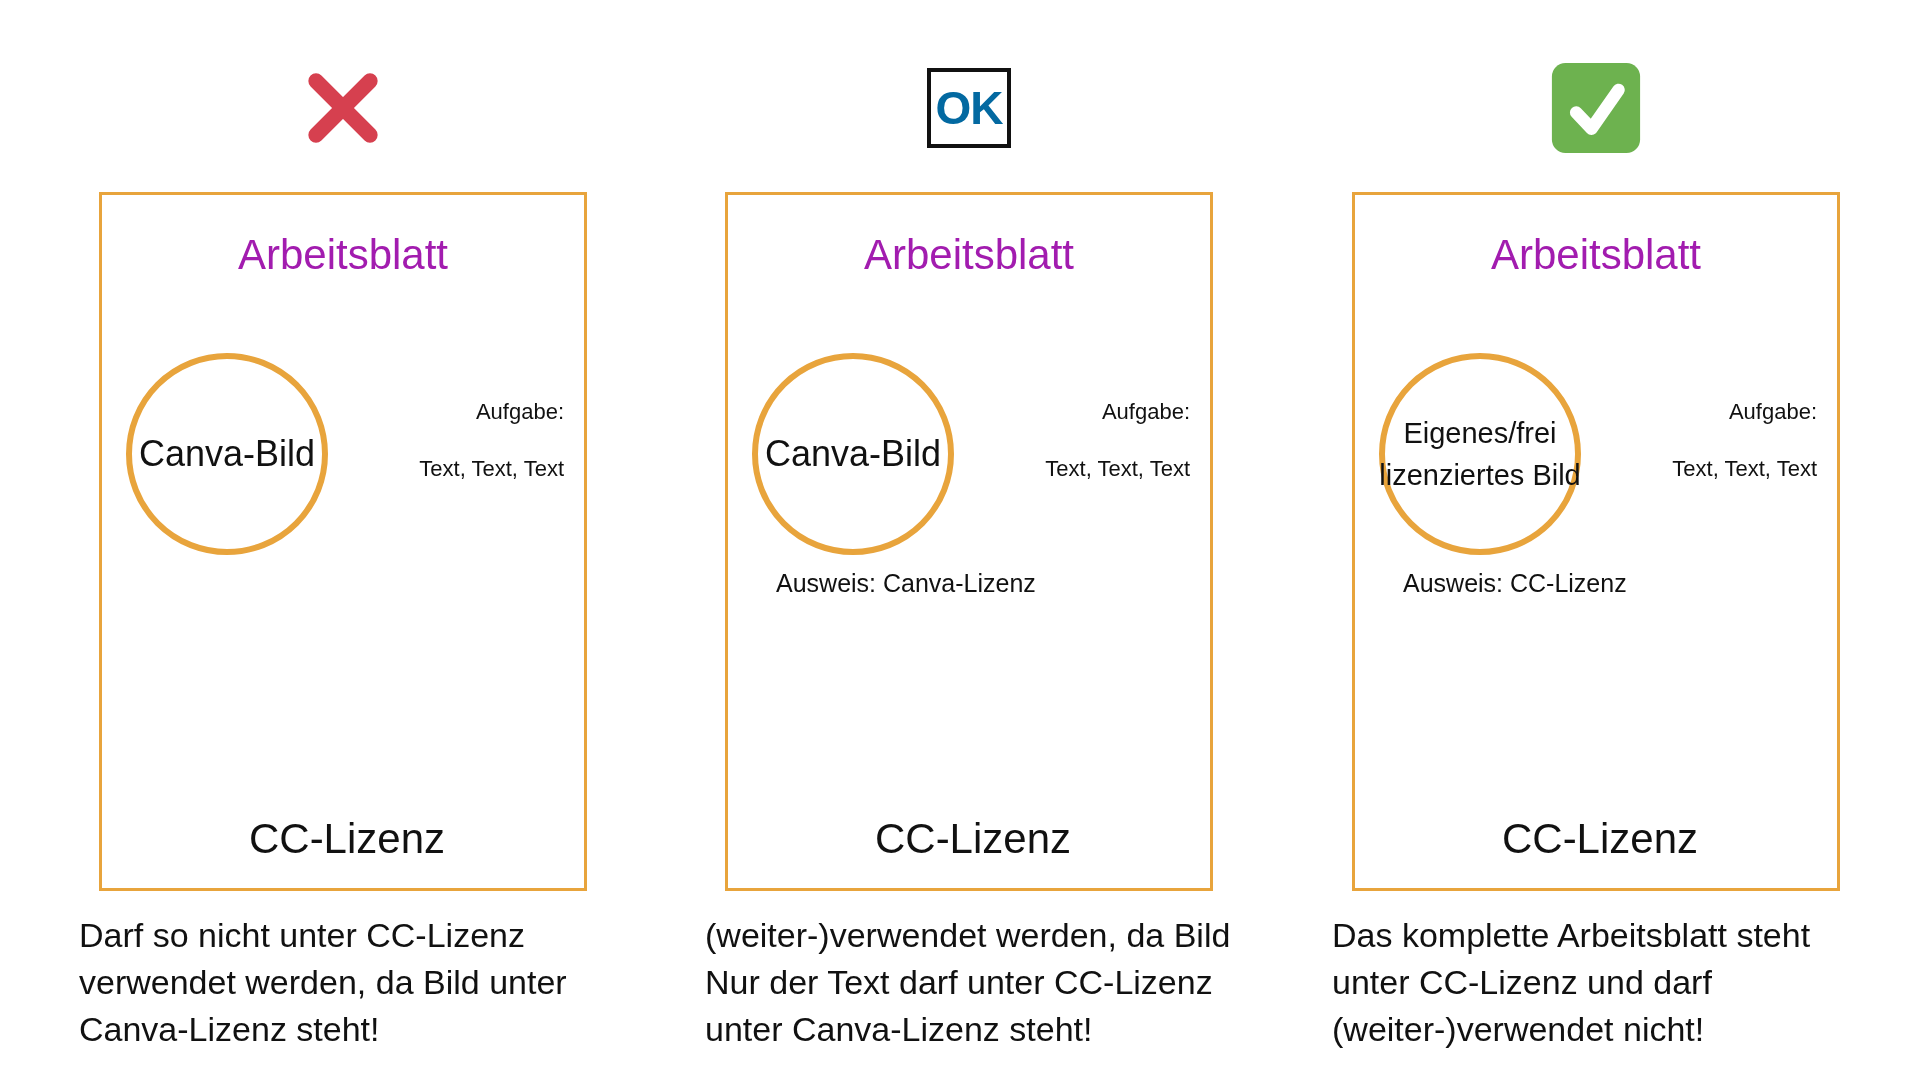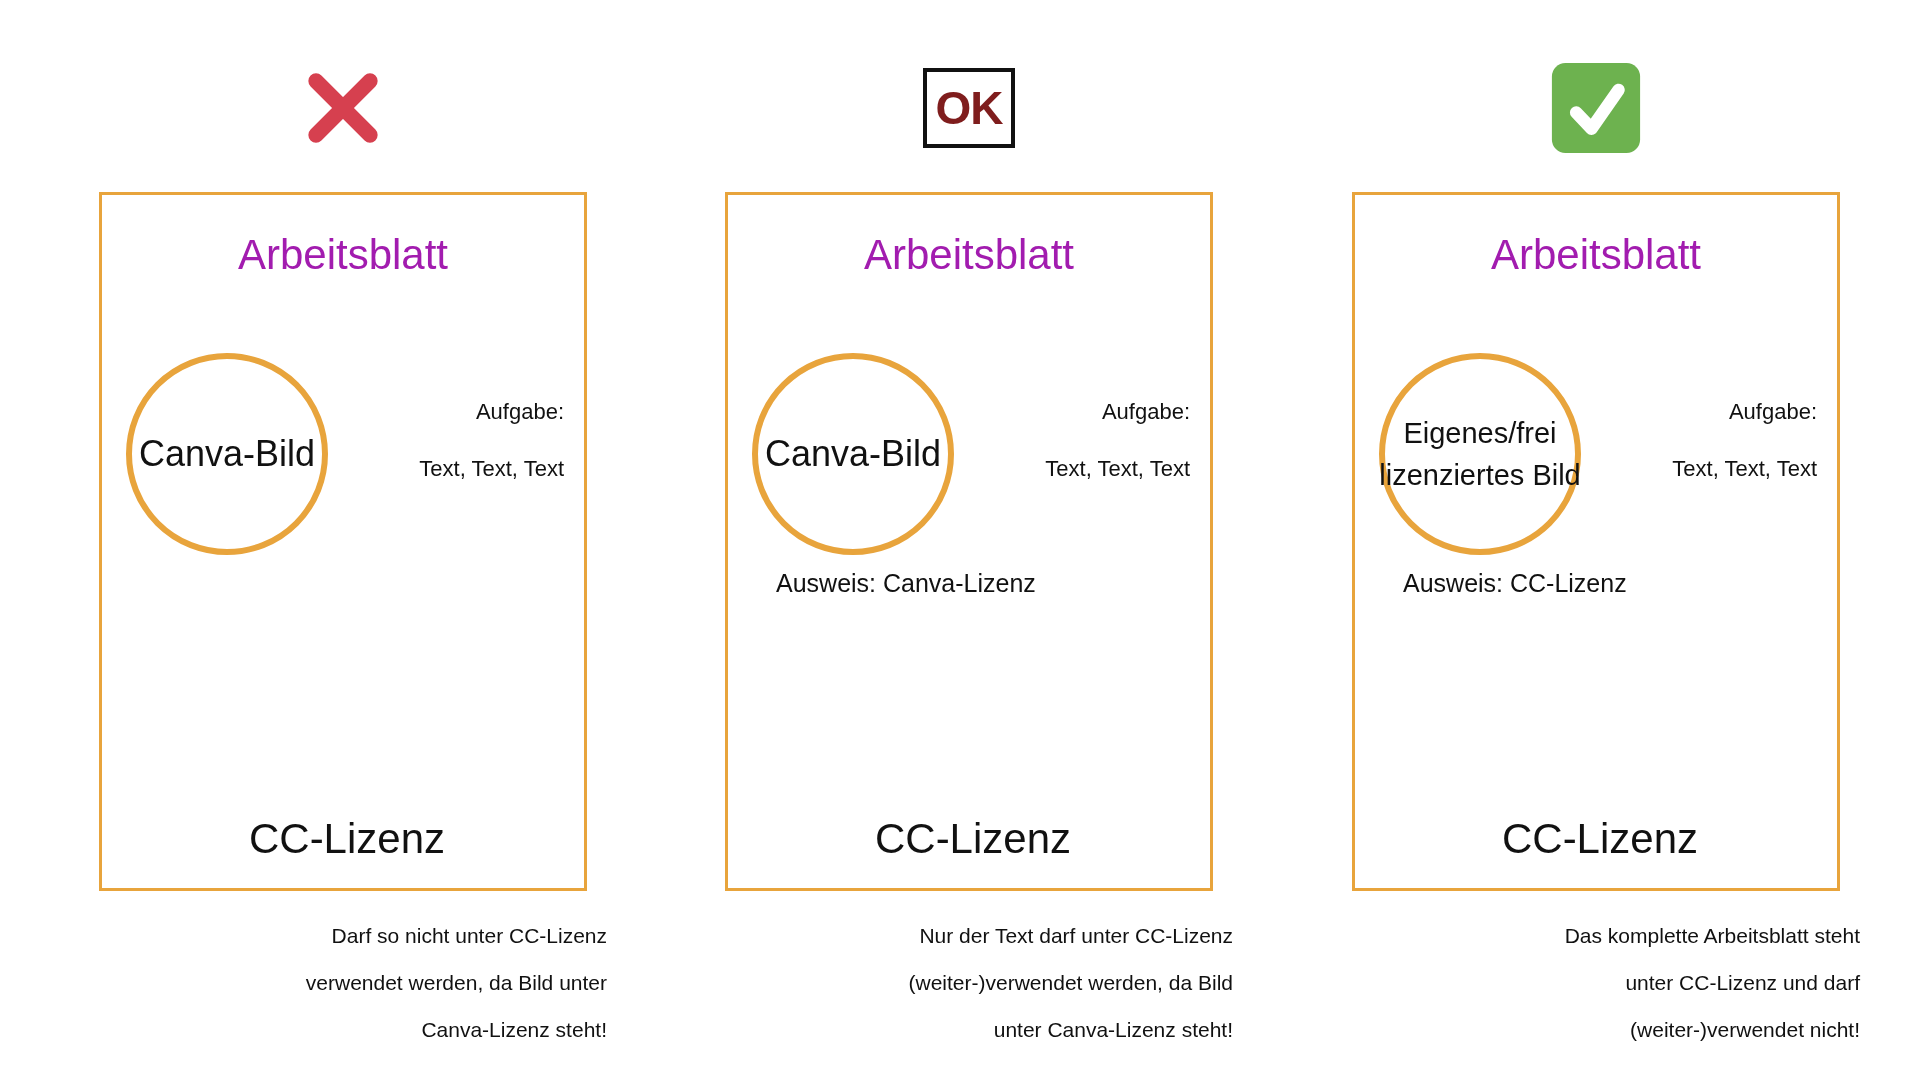--- a/index.html
+++ b/index.html
@@ -15,23 +15,23 @@
   .column { position: absolute; top: 0; width: 488px; height: 1080px; }
   .column.c1 { left: 99px; }
   .column.c2 { left: 725px; }
   .column.c3 { left: 1352px; }
 
   .symbol-row {
     position: absolute; top: 60px; left: 0; width: 100%; height: 96px;
     display: flex; align-items: center; justify-content: center;
   }
   .ok-badge {
-    width: 92px; height: 80px; border: 4px solid #111111; background: #ffffff;
+    width: 84px; height: 80px; border: 4px solid #111111; background: #ffffff;
     display: flex; align-items: center; justify-content: center;
-    font-size: 46px; font-weight: bold; letter-spacing: -1px; color: #7f1d1d;
+    font-size: 46px; font-weight: bold; letter-spacing: -1px; color: #0369a1;
   }
 
   .card {
     position: absolute; top: 192px; left: 0; width: 488px; height: 699px;
     border: 3px solid #E8A43C; background: #ffffff;
   }
   .card-title {
     position: absolute; top: 36px; left: 0; width: 100%;
     text-align: center; font-size: 42px; color: #a21caf; white-space: nowrap;
   }
@@ -53,21 +53,21 @@
   .license-note {
     position: absolute; left: 24px; top: 374px; font-size: 25px; white-space: nowrap; margin-left: 24px;
   }
   .card-footer {
     position: absolute; top: 620px; left: 0; width: 100%;
     text-align: center; font-size: 42px; white-space: nowrap; padding-left: 8px;
   }
 
   .caption {
     position: absolute; top: 912px; left: -20px; width: 528px;
-    text-align: right; font-size: 21px; line-height: 47px; color: #111111;
+    text-align: left; font-size: 34px; line-height: 47px; color: #111111;
   }
   .caption .cap-line { display: block; white-space: nowrap; }
 
   .icon-svg { display: block; }
 </style>
 </head>
 <body>
 
 <div class="canvas">
 
@@ -106,22 +106,22 @@
         <span class="line">Canva-Bild</span>
       </div>
       <div class="task-block">
         <div class="task-label">Aufgabe:</div>
         <div class="task-text">Text, Text, Text</div>
       </div>
       <div class="license-note">Ausweis: Canva-Lizenz</div>
       <div class="card-footer">CC-Lizenz</div>
     </div>
     <div class="caption">
+      <span class="cap-line">(weiter-)verwendet werden, da Bild</span>
       <span class="cap-line">Nur der Text darf unter CC-Lizenz</span>
-      <span class="cap-line">(weiter-)verwendet werden, da Bild</span>
       <span class="cap-line">unter Canva-Lizenz steht!</span>
     </div>
   </div>
 
   <div class="column c3">
     <div class="symbol-row">
       <svg class="icon-svg" width="90" height="92" viewBox="0 0 100 102">
         <rect x="1" y="1" width="98" height="100" rx="15" fill="#6DB24F"></rect>
         <path d="M28 56 L45 74 L75 31" fill="none" stroke="#ffffff" stroke-width="14" stroke-linecap="round" stroke-linejoin="round"></path>
       </svg>

